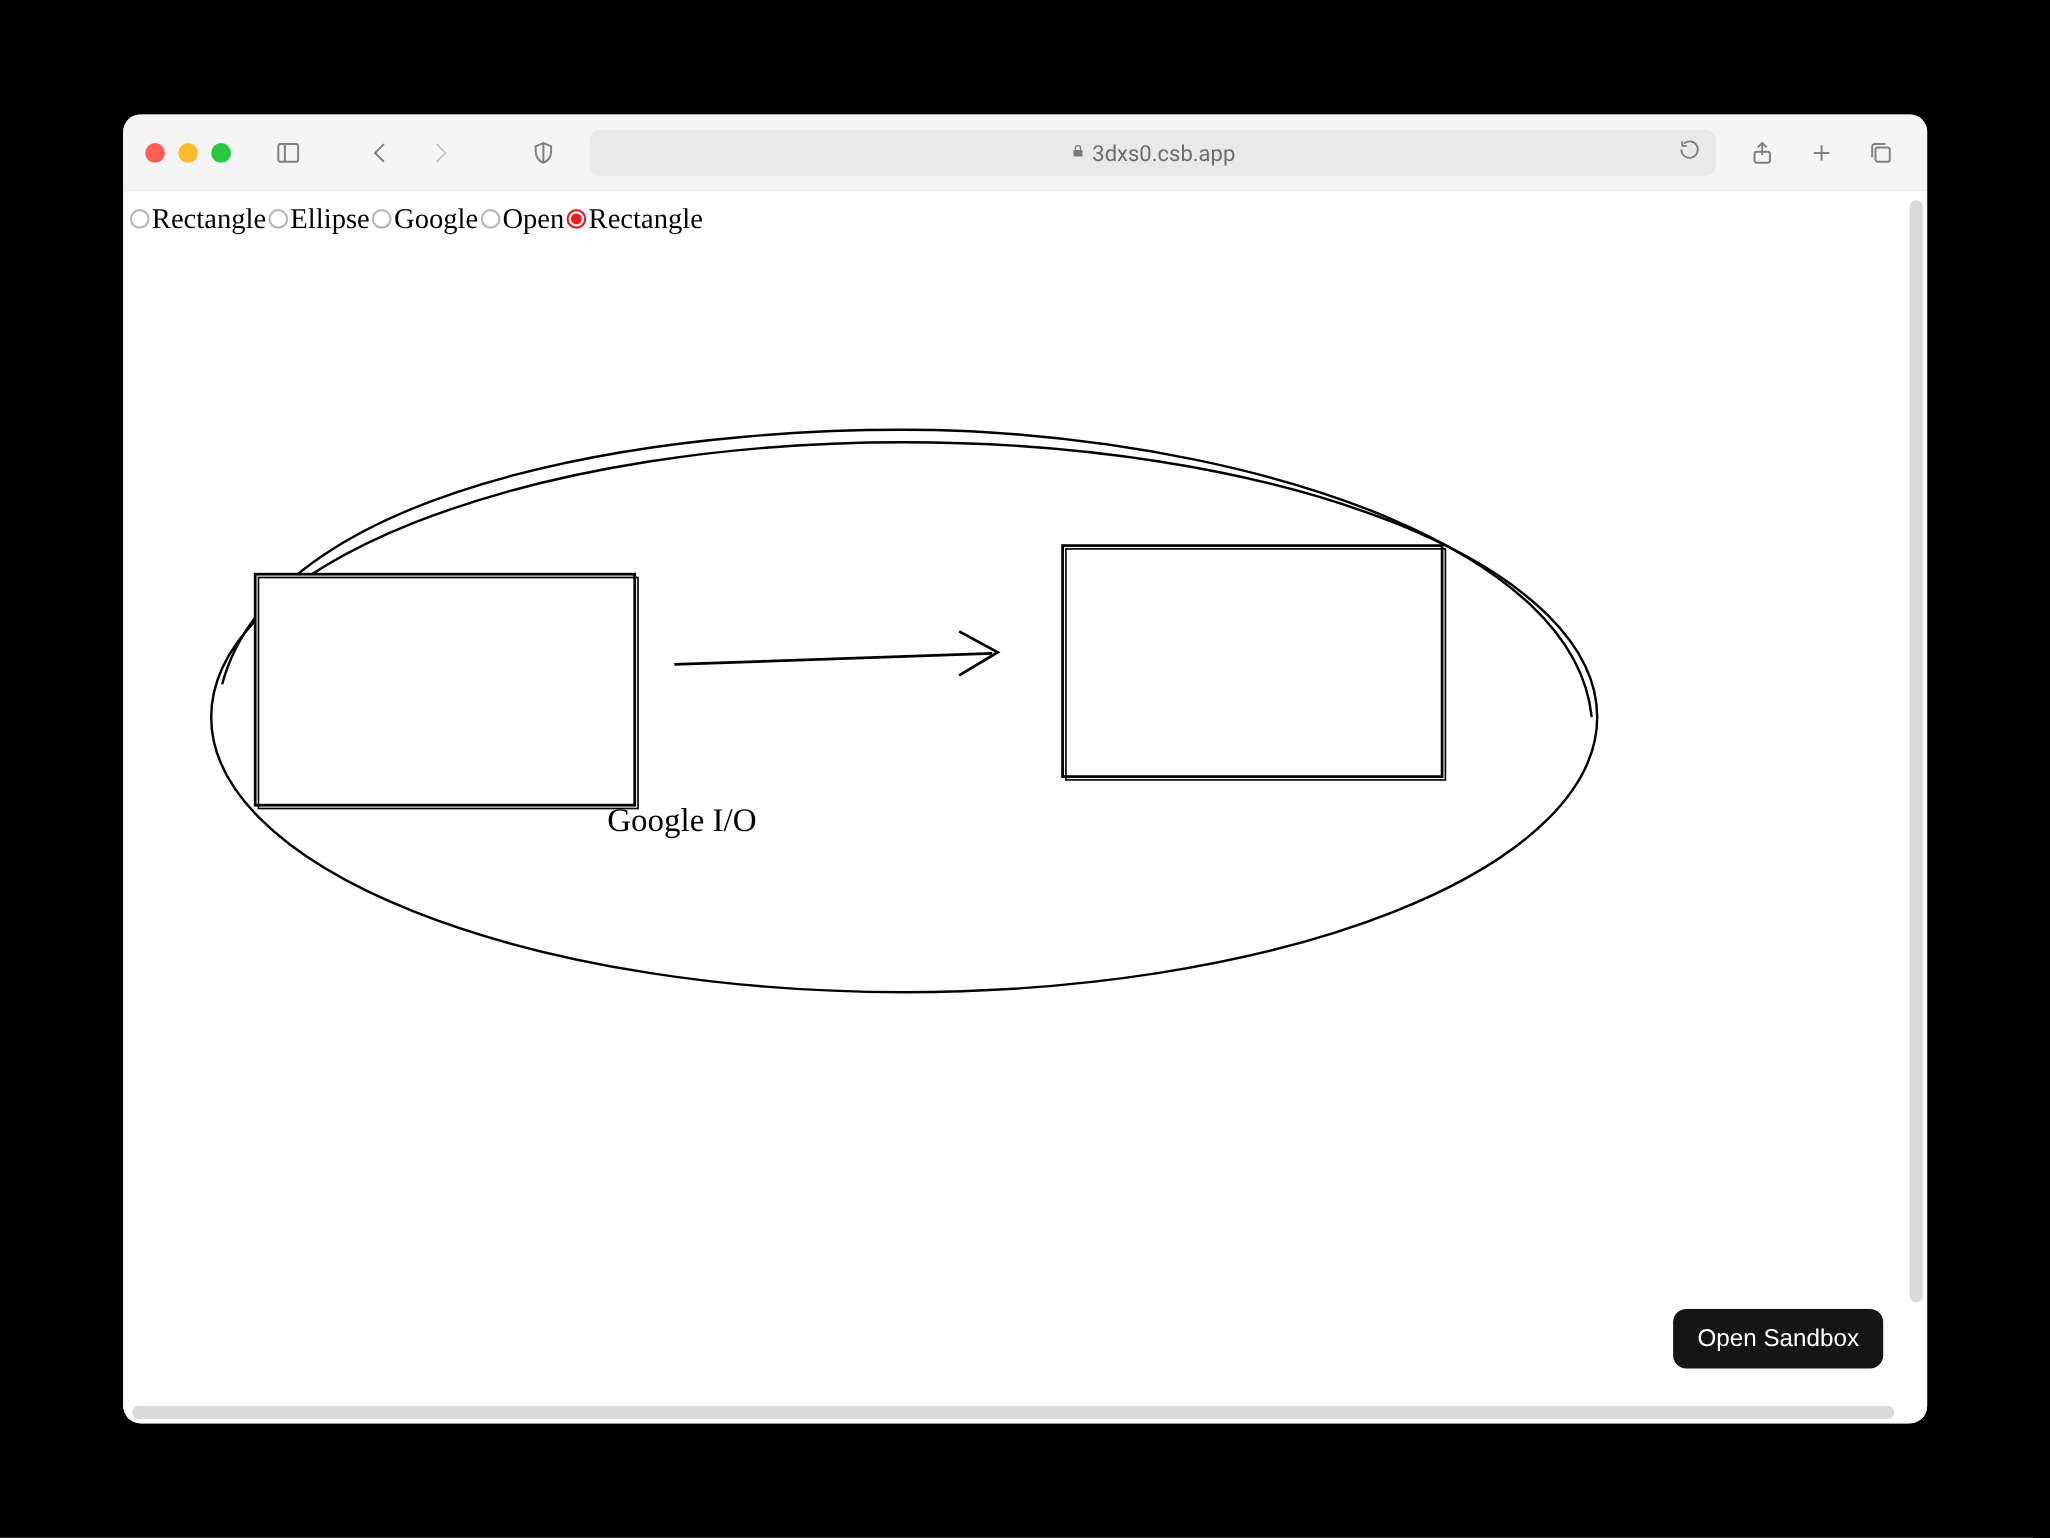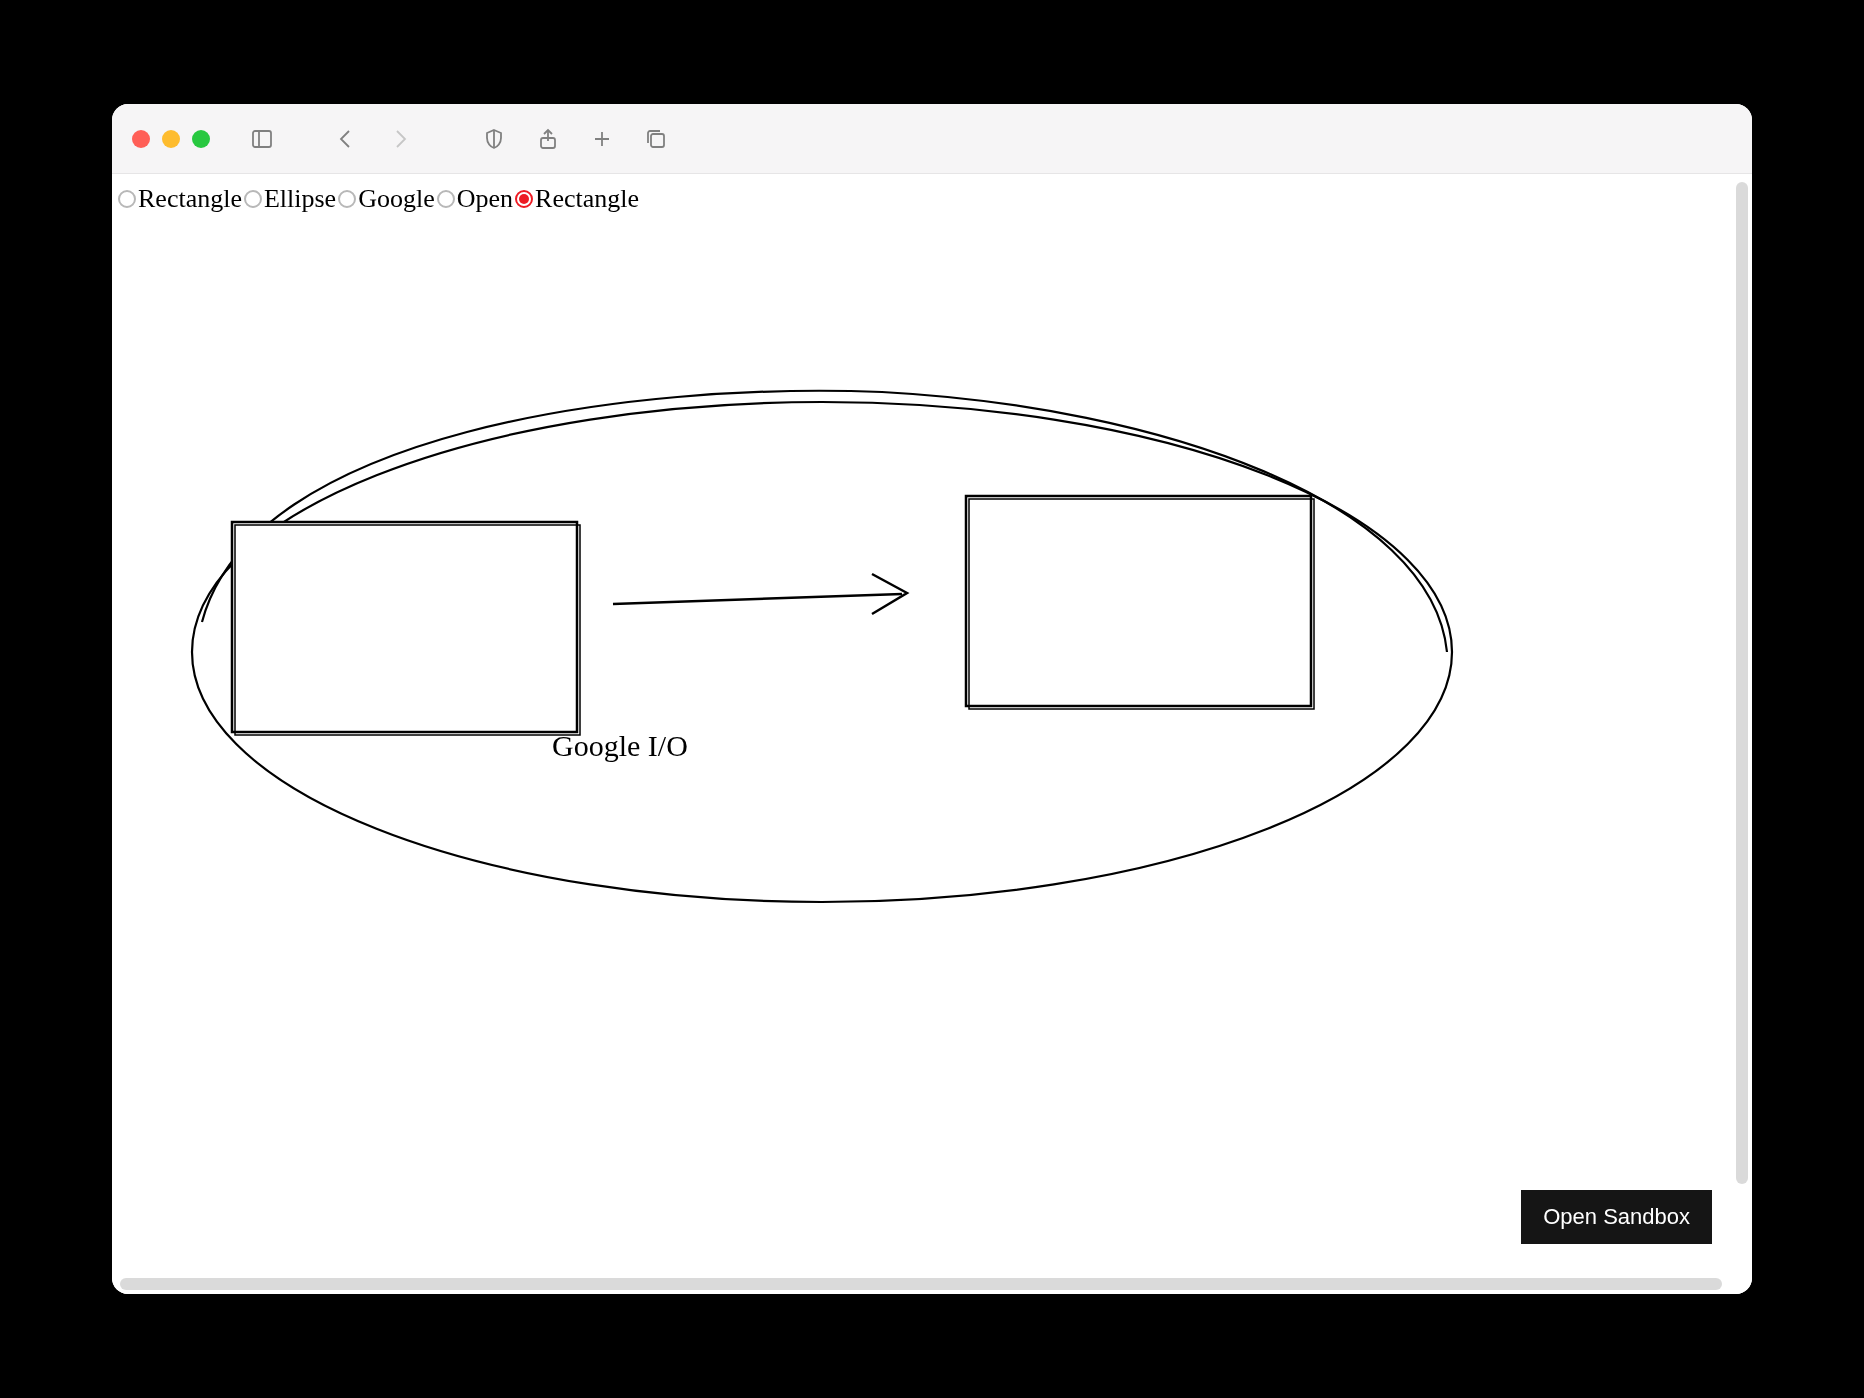--- a/index.html
+++ b/index.html
@@ -128,21 +128,21 @@
     font-family: "Comic Sans MS", "Segoe Script", cursive;
     font-size: 30px;
     color: #000;
   }
   .open-sandbox {
     position: absolute;
     right: 40px;
     bottom: 50px;
     background: #151515;
     color: #fff;
-    border-radius: 0;
+    border-radius: 12px;
     padding: 14px 22px;
     font-size: 22px;
     font-family: -apple-system, sans-serif;
     cursor: pointer;
   }
   .scrollbar-v {
     position: absolute;
     top: 8px;
     right: 4px;
     bottom: 110px;
@@ -192,20 +192,35 @@
         </svg>
     </div>
     <div style="width:30px"></div>
     <div class="tb-icon">
       <svg viewBox="0 0 24 24">
           <path d="M12 3 L19 6 V11 C19 16 15.5 20 12 21 C8.5 20 5 16 5 11 V6 Z"></path>
           <path d="M12 3 V21"></path>
         </svg>
     </div>
 
+    <div class="addr-bar">
+      <span class="lock">
+        <svg width="14" height="16" viewBox="0 0 24 24" fill="#7a7a7a">
+            <rect x="5" y="11" width="14" height="10" rx="2"></rect>
+            <path d="M8 11 V8 a4 4 0 0 1 8 0 V11" fill="none" stroke="#7a7a7a" stroke-width="2"></path>
+          </svg>
+      </span>
+      <span>3dxs0.csb.app</span>
+      <span class="reload">
+        <svg width="20" height="20" viewBox="0 0 24 24" fill="none" stroke="#808080" stroke-width="2">
+            <path d="M3 12 a9 9 0 1 0 3-6.7"></path>
+            <polyline points="4 3 4 8 9 8"></polyline>
+          </svg>
+      </span>
+    </div>
 
     <div class="tb-icon">
       <svg viewBox="0 0 24 24">
           <path d="M12 3 V14"></path>
           <polyline points="8 7 12 3 16 7"></polyline>
           <rect x="5" y="11" width="14" height="10" rx="2"></rect>
         </svg>
     </div>
     <div class="tb-icon">
       <svg viewBox="0 0 24 24">

